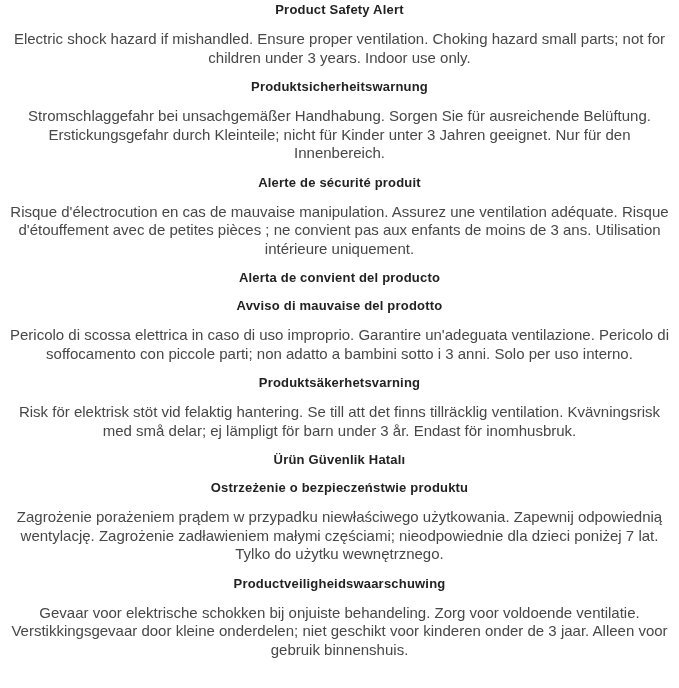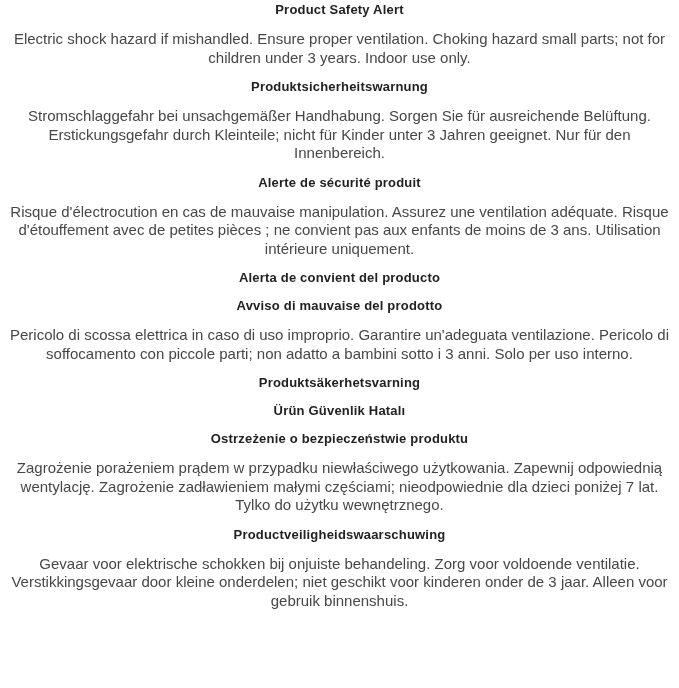--- a/index.html
+++ b/index.html
@@ -64,20 +64,21 @@
       <h2 class="section-heading">Alerta de convient del producto</h2>
     </section>
 
     <section class="alert-section" lang="it">
       <h2 class="section-heading">Avviso di mauvaise del prodotto</h2>
       <p class="section-body">Pericolo di scossa elettrica in caso di uso improprio. Garantire un'adeguata ventilazione. Pericolo di soffocamento con piccole parti; non adatto a bambini sotto i 3 anni. Solo per uso interno.</p>
     </section>
 
     <section class="alert-section" lang="sv">
       <h2 class="section-heading">Produktsäkerhetsvarning</h2>
+      <p class="section-body">Risk för elektrisk stöt vid felaktig hantering. Se till att det finns tillräcklig ventilation. Kvävningsrisk med små delar; ej lämpligt för barn under 3 år. Endast för inomhusbruk.</p>
     </section>
 
     <section class="alert-section" lang="tr">
       <h2 class="section-heading">Ürün Güvenlik Hatalı</h2>
     </section>
 
     <section class="alert-section" lang="pl">
       <h2 class="section-heading">Ostrzeżenie o bezpieczeństwie produktu</h2>
       <p class="section-body">Zagrożenie porażeniem prądem w przypadku niewłaściwego użytkowania. Zapewnij odpowiednią wentylację. Zagrożenie zadławieniem małymi częściami; nieodpowiednie dla dzieci poniżej 7 lat. Tylko do użytku wewnętrznego.</p>
     </section>

